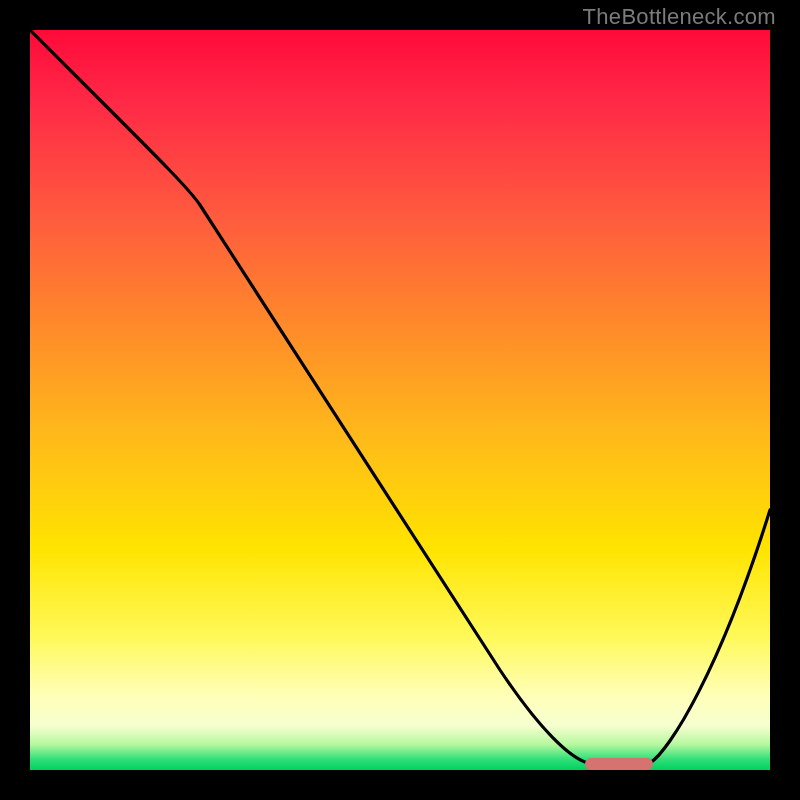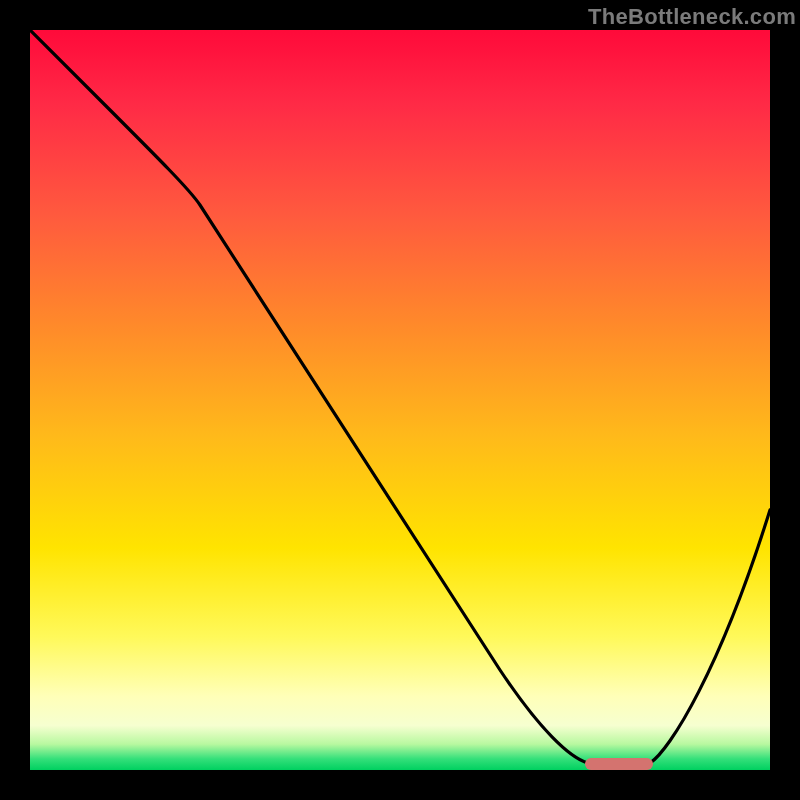--- a/index.html
+++ b/index.html
@@ -46,25 +46,25 @@
     position: absolute;
     left: 30px;
     top: 30px;
     width: 740px;
     height: 740px;
     pointer-events: none;
   }
   .watermark {
     position: absolute;
     top: 4px;
-    right: 4px;
+    right: 24px;
     color: #7b7b7b;
     font-size: 22px;
     letter-spacing: 0.3px;
-    font-weight: 700;
+    font-weight: 400;
   }
 </style>
 </head>
 <body>
 
 <div class="frame">
 
   <div class="plot"></div>
 
   <svg class="curve-svg" viewBox="0 0 740 740" preserveAspectRatio="none">

